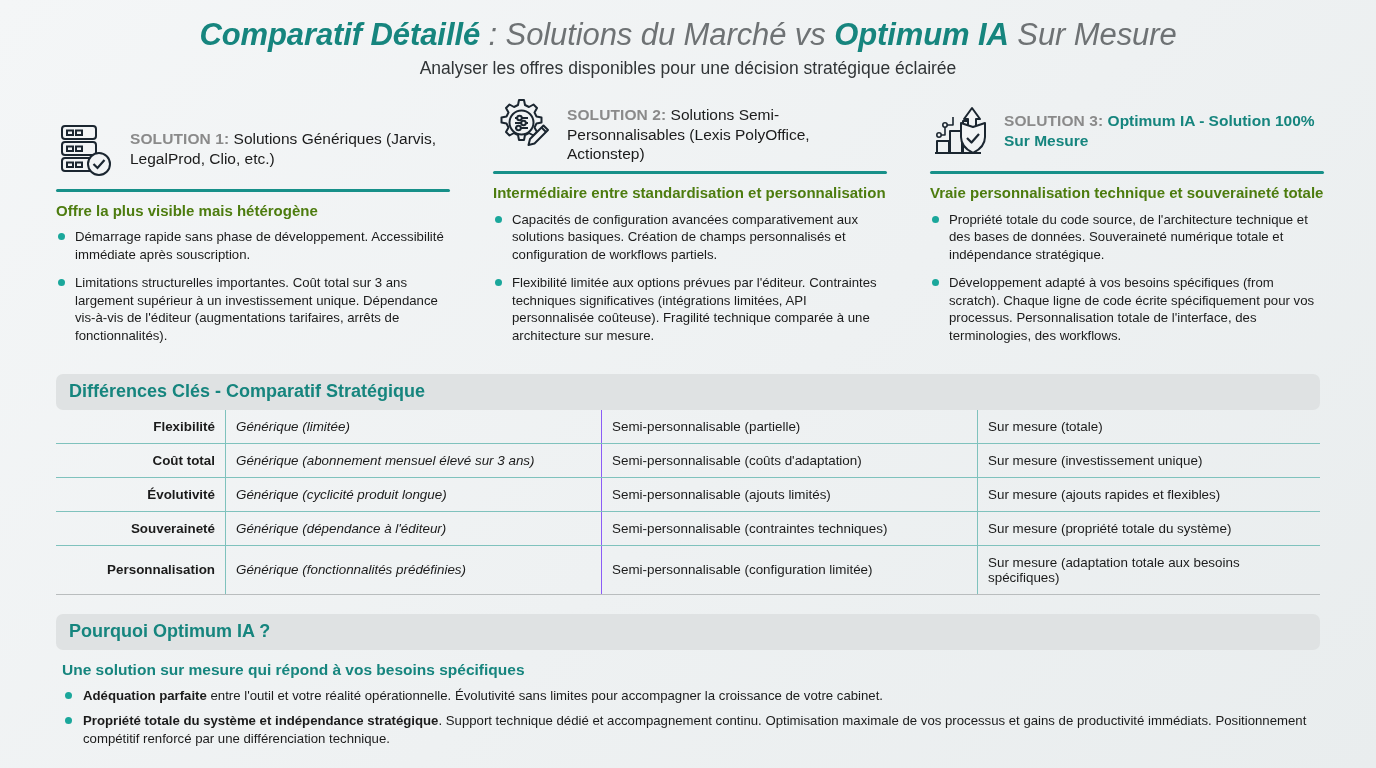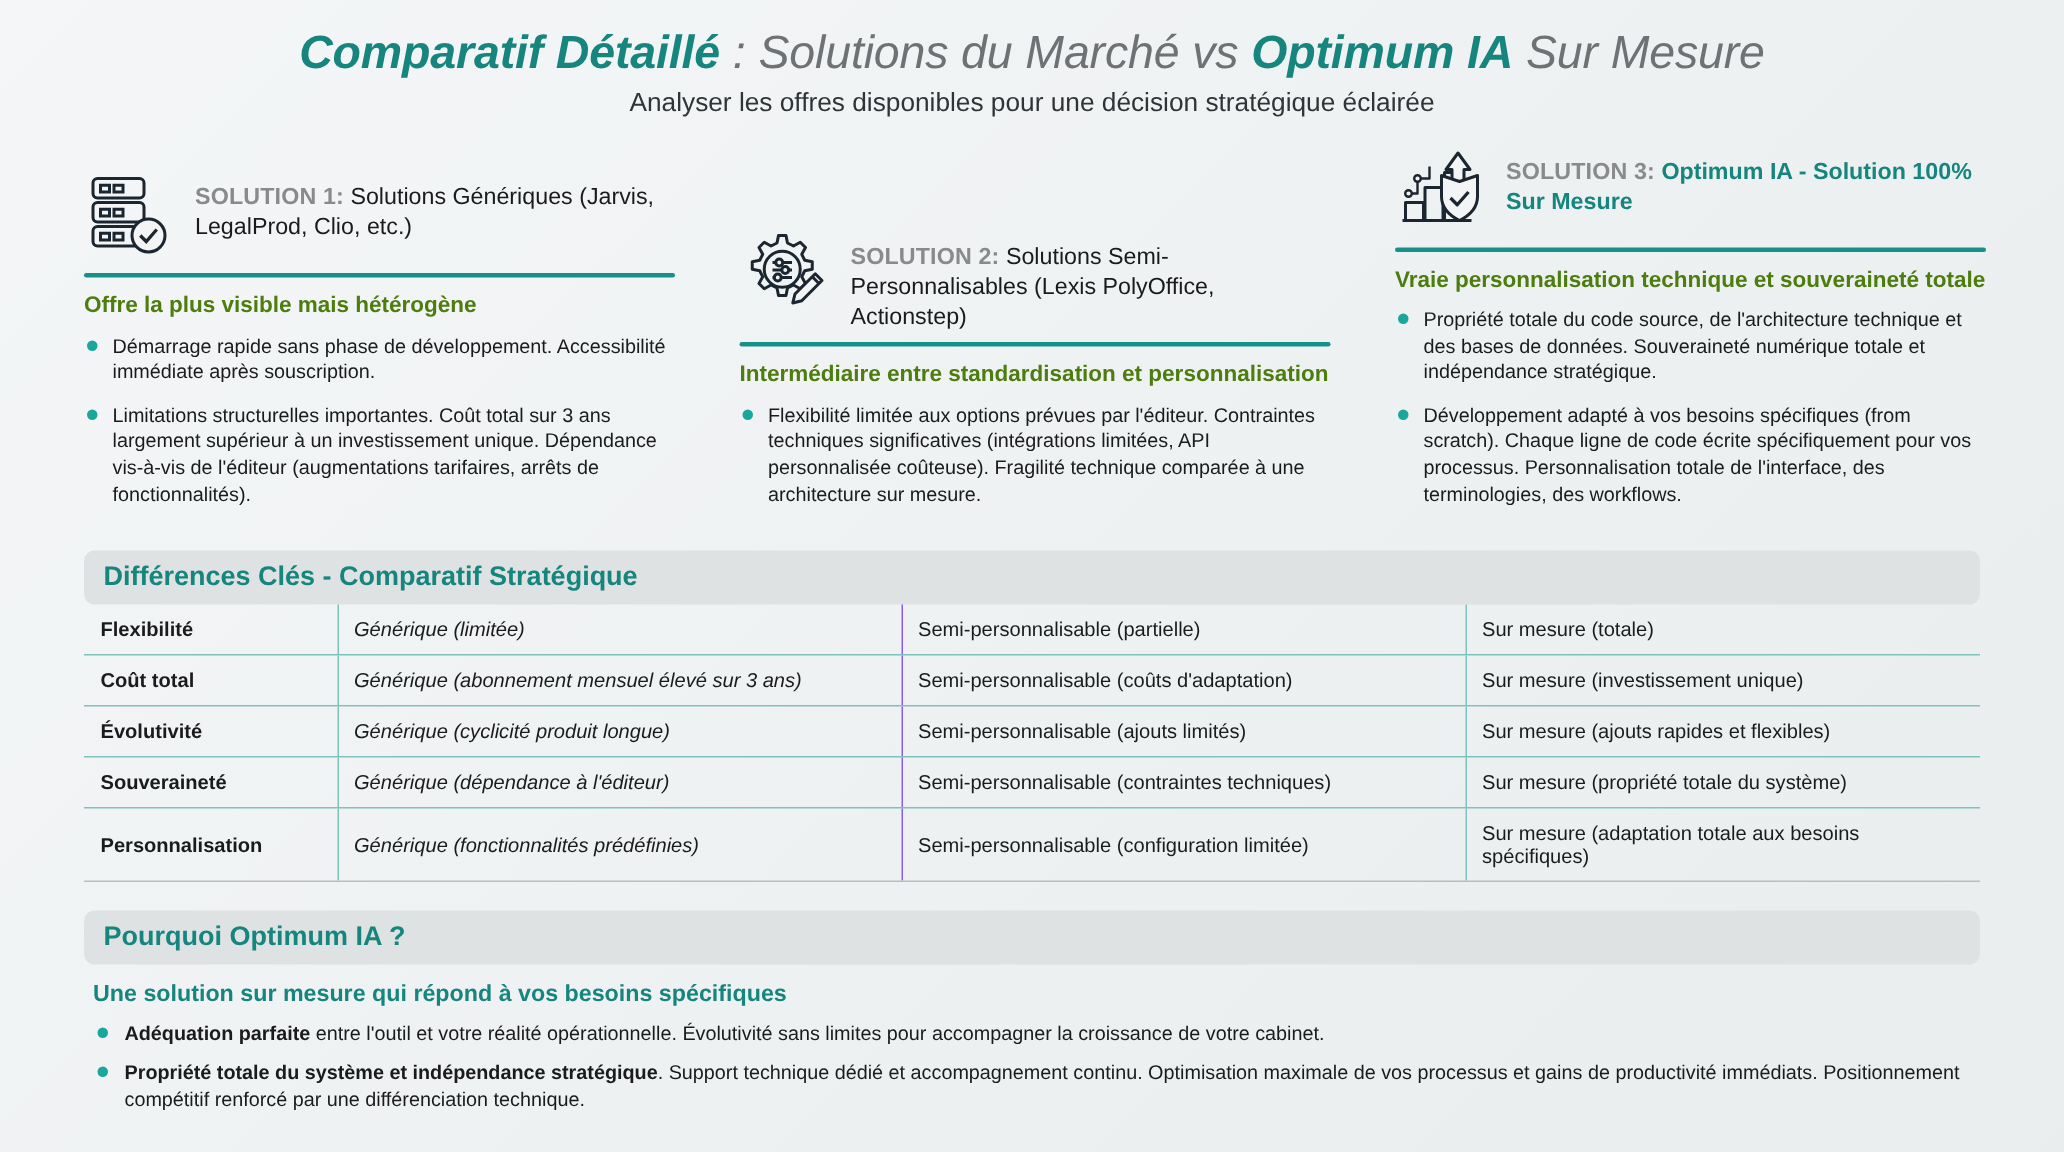--- a/index.html
+++ b/index.html
@@ -60,21 +60,21 @@
     color:#16857e;font-weight:bold;font-size:18px;
   }
   table.cmp{
     width:100%;border-collapse:collapse;margin-top:0px;table-layout:fixed;
   }
   table.cmp td{
     font-size:13.4px;color:#1b1b1b;padding:9px 10px 9px 10px;
     border-bottom:1px solid #7fc2bd;vertical-align:middle;
   }
   table.cmp tr:last-child td{border-bottom:1px solid #b9bdbe;}
-  table.cmp td.lbl{font-weight:bold;width:148px;padding-left:11px;}
+  table.cmp td.lbl{font-weight:bold;width:148px;padding-left:11px;text-align:right;}
   table.cmp td.c1{border-left:1px solid #7fc2bd;width:355px;font-style:italic;}
   table.cmp td.c2{border-left:1px solid #8b5cf6;width:355px;}
   table.cmp td.c3{border-left:1px solid #7fc2bd;}
 
   
   .why{margin-top:19px;}
   .why-sub{
     color:#16857e;font-weight:bold;font-size:15.5px;margin:11px 0 8px 6px;
   }
   ul.why-list{list-style:none;margin:0;padding:0 0 0 6px;}
@@ -145,20 +145,21 @@
             <line x1="47.5" y1="30.5" x2="52" y2="35"></line>
           </svg>
         </div>
         <div class="col-titlewrap">
           <span class="tag">SOLUTION 2:</span><span class="name"> Solutions Semi-Personnalisables (Lexis PolyOffice, Actionstep)</span>
         </div>
       </div>
       <div class="rule"></div>
       <div class="col-sub">Intermédiaire entre standardisation et personnalisation</div>
       <ul class="bullets">
+        <li>Capacités de configuration avancées comparativement aux solutions basiques. Création de champs personnalisés et configuration de workflows partiels.</li>
         <li>Flexibilité limitée aux options prévues par l'éditeur. Contraintes techniques significatives (intégrations limitées, API personnalisée coûteuse). Fragilité technique comparée à une architecture sur mesure.</li>
       </ul>
     </div>
 
     <div class="col">
       <div class="col-head">
         <div class="col-icon">
           <svg width="60" height="56" viewBox="0 0 60 56" fill="none" stroke="#1b2630" stroke-width="2" stroke-linejoin="round">
             <line x1="4" y1="50" x2="50" y2="50"></line>
             <rect x="6" y="38" width="12" height="12"></rect>

